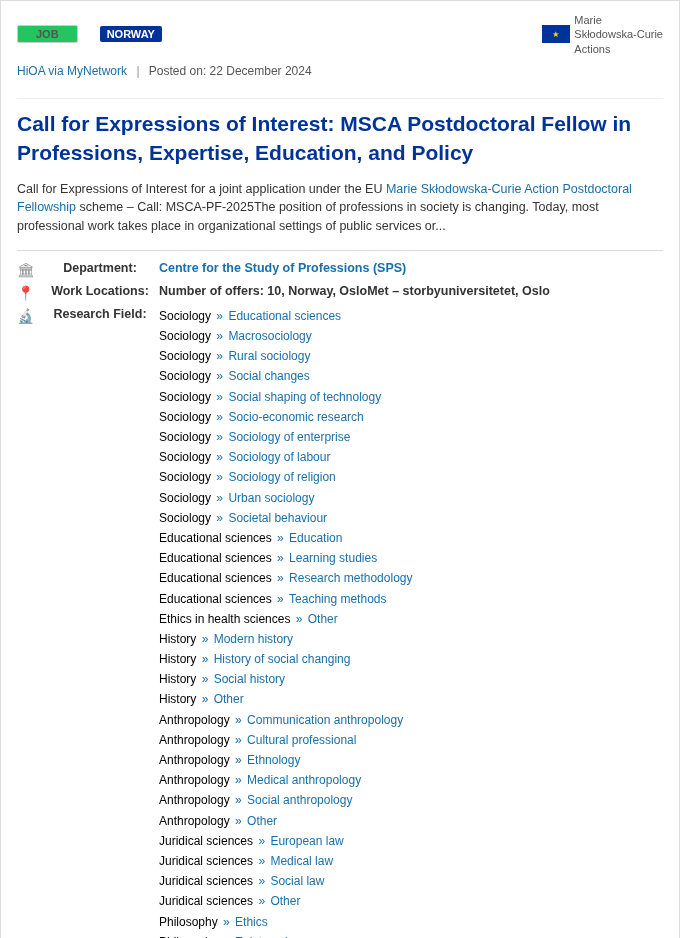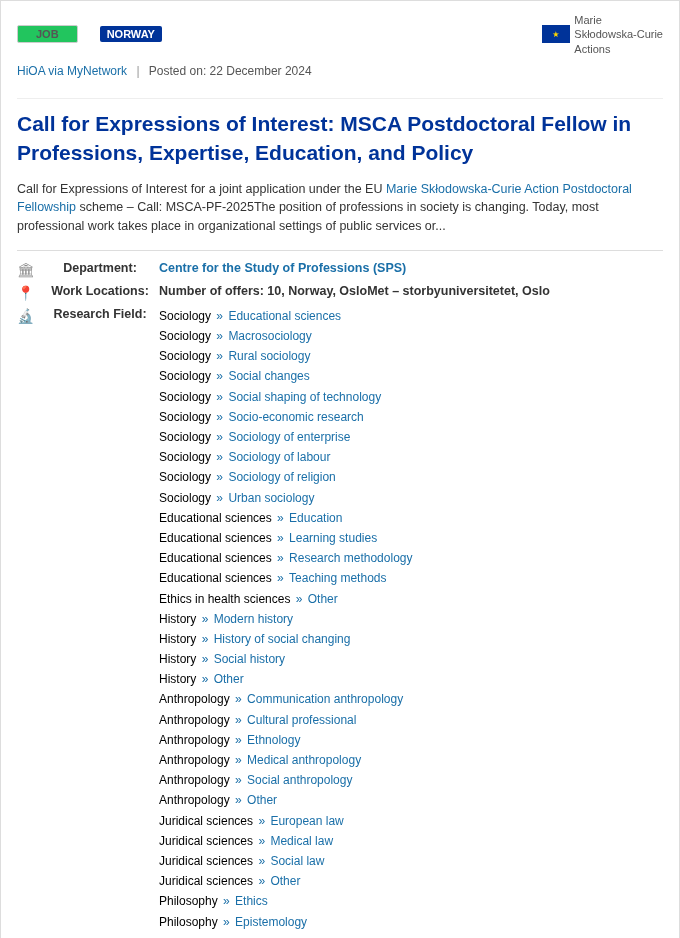--- a/index.html
+++ b/index.html
@@ -208,20 +208,21 @@
       <div class="research-field-item"><span class="category">Sociology</span><span class="arrow"> » </span><span class="subcategory">Educational sciences</span></div>
           <div class="research-field-item"><span class="category">Sociology</span><span class="arrow"> » </span><span class="subcategory">Macrosociology</span></div>
           <div class="research-field-item"><span class="category">Sociology</span><span class="arrow"> » </span><span class="subcategory">Rural sociology</span></div>
           <div class="research-field-item"><span class="category">Sociology</span><span class="arrow"> » </span><span class="subcategory">Social changes</span></div>
           <div class="research-field-item"><span class="category">Sociology</span><span class="arrow"> » </span><span class="subcategory">Social shaping of technology</span></div>
           <div class="research-field-item"><span class="category">Sociology</span><span class="arrow"> » </span><span class="subcategory">Socio-economic research</span></div>
           <div class="research-field-item"><span class="category">Sociology</span><span class="arrow"> » </span><span class="subcategory">Sociology of enterprise</span></div>
           <div class="research-field-item"><span class="category">Sociology</span><span class="arrow"> » </span><span class="subcategory">Sociology of labour</span></div>
           <div class="research-field-item"><span class="category">Sociology</span><span class="arrow"> » </span><span class="subcategory">Sociology of religion</span></div>
           <div class="research-field-item"><span class="category">Sociology</span><span class="arrow"> » </span><span class="subcategory">Urban sociology</span></div>
+          <div class="research-field-item"><span class="category">Sociology</span><span class="arrow"> » </span><span class="subcategory">Societal behaviour</span></div>
           <div class="research-field-item"><span class="category">Educational sciences</span><span class="arrow"> » </span><span class="subcategory">Education</span></div>
           <div class="research-field-item"><span class="category">Educational sciences</span><span class="arrow"> » </span><span class="subcategory">Learning studies</span></div>
           <div class="research-field-item"><span class="category">Educational sciences</span><span class="arrow"> » </span><span class="subcategory">Research methodology</span></div>
           <div class="research-field-item"><span class="category">Educational sciences</span><span class="arrow"> » </span><span class="subcategory">Teaching methods</span></div>
           <div class="research-field-item"><span class="category">Ethics in health sciences</span><span class="arrow"> » </span><span class="subcategory">Other</span></div>
           <div class="research-field-item"><span class="category">History</span><span class="arrow"> » </span><span class="subcategory">Modern history</span></div>
           <div class="research-field-item"><span class="category">History</span><span class="arrow"> » </span><span class="subcategory">History of social changing</span></div>
           <div class="research-field-item"><span class="category">History</span><span class="arrow"> » </span><span class="subcategory">Social history</span></div>
           <div class="research-field-item"><span class="category">History</span><span class="arrow"> » </span><span class="subcategory">Other</span></div>
           <div class="research-field-item"><span class="category">Anthropology</span><span class="arrow"> » </span><span class="subcategory">Communication anthropology</span></div>

